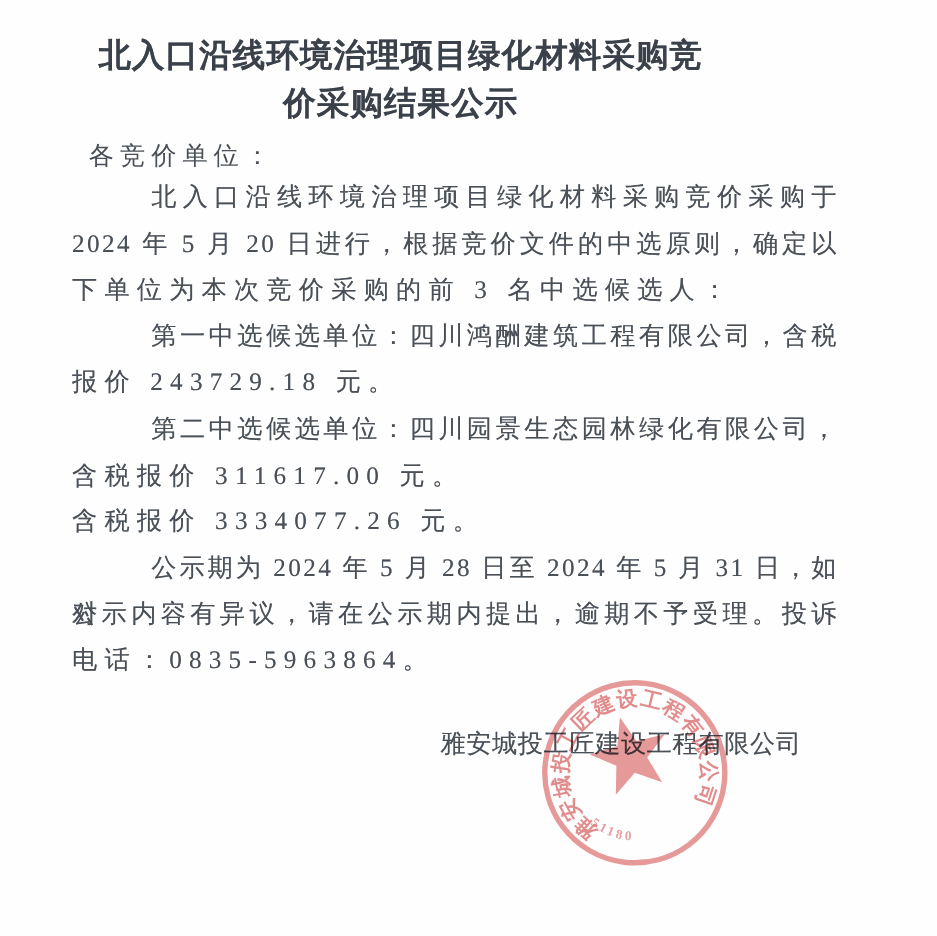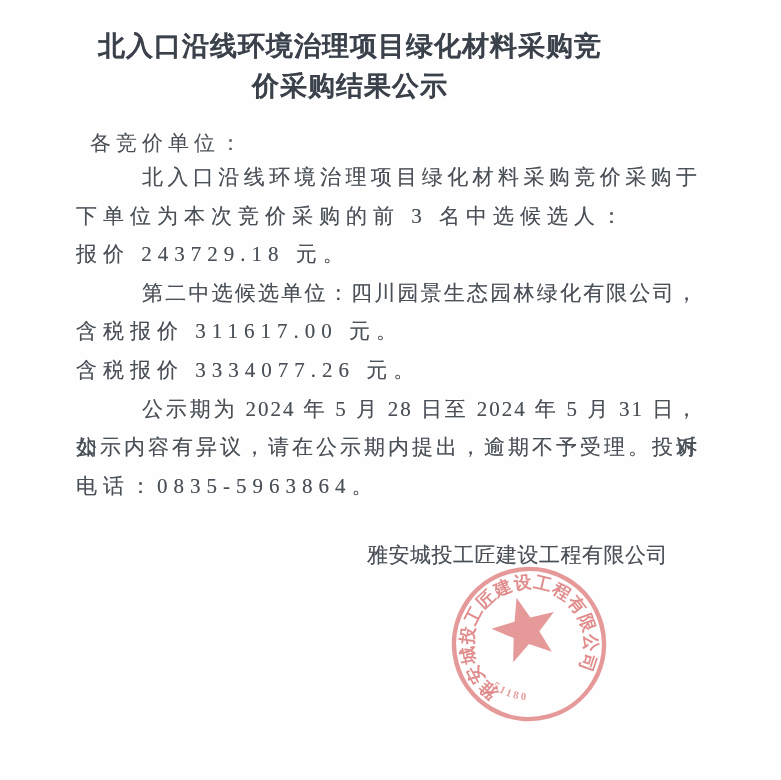--- a/index.html
+++ b/index.html
@@ -8,38 +8,38 @@
     background: #ffffff;
     width: 781px;
     height: 780px;
     overflow: hidden;
   }
   .page {
     position: relative;
     width: 781px;
     height: 780px;
     box-sizing: border-box;
-    padding: 26px 82px 0 76px;
+    padding: 26px 82px 0 60px;
     background: #fefefe;
     font-family: "Liberation Serif", "DejaVu Serif", serif;
     color: #4a5058;
   }
   .doc-title {
     width: 520px;
     margin: 0 0 0 14px;
     text-align: center;
     font-size: 27px;
     font-weight: bold;
     line-height: 40px;
     letter-spacing: 1px;
     color: #3a414a;
     text-shadow: 0 0 0.5px rgba(58,65,74,0.55);
   }
   .salutation {
-    margin-top: 22px;
+    margin-top: 9px;
     height: 30px;
     line-height: 30px;
     font-size: 21px;
     letter-spacing: 5px;
     padding-left: 14px;
   }
   .bl {
     height: 38.6px;
     line-height: 38.6px;
     font-size: 21px;
@@ -91,21 +91,23 @@
 </head>
 <body>
 
 <div class="page">
 
   <div class="doc-title">北入口沿线环境治理项目绿化材料采购竞价采购结果公示</div>
 
   <div class="salutation">各竞价单位：</div>
 
   <div class="bl indent fill">北入口沿线环境治理项目绿化材料采购竞价采购于</div>
+  <div class="bl fill">2024 年 5 月 20 日进行，根据竞价文件的中选原则，确定以</div>
   <div class="bl end">下单位为本次竞价采购的前 3 名中选候选人：</div>
+  <div class="bl indent fill">第一中选候选单位：四川鸿酬建筑工程有限公司，含税</div>
   <div class="bl end">报价 243729.18 元。</div>
   <div class="bl indent fill">第二中选候选单位：四川园景生态园林绿化有限公司，</div>
   <div class="bl end">含税报价 311617.00 元。</div>
   <div class="bl end">含税报价 3334077.26 元。</div>
   <div class="bl indent fill">公示期为 2024 年 5 月 28 日至 2024 年 5 月 31 日，如对</div>
   <div class="bl fill">公示内容有异议，请在公示期内提出，逾期不予受理。投诉</div>
   <div class="bl end">电话：0835-5963864。</div>
 
   <div class="sig-company">雅安城投工匠建设工程有限公司</div>
 

